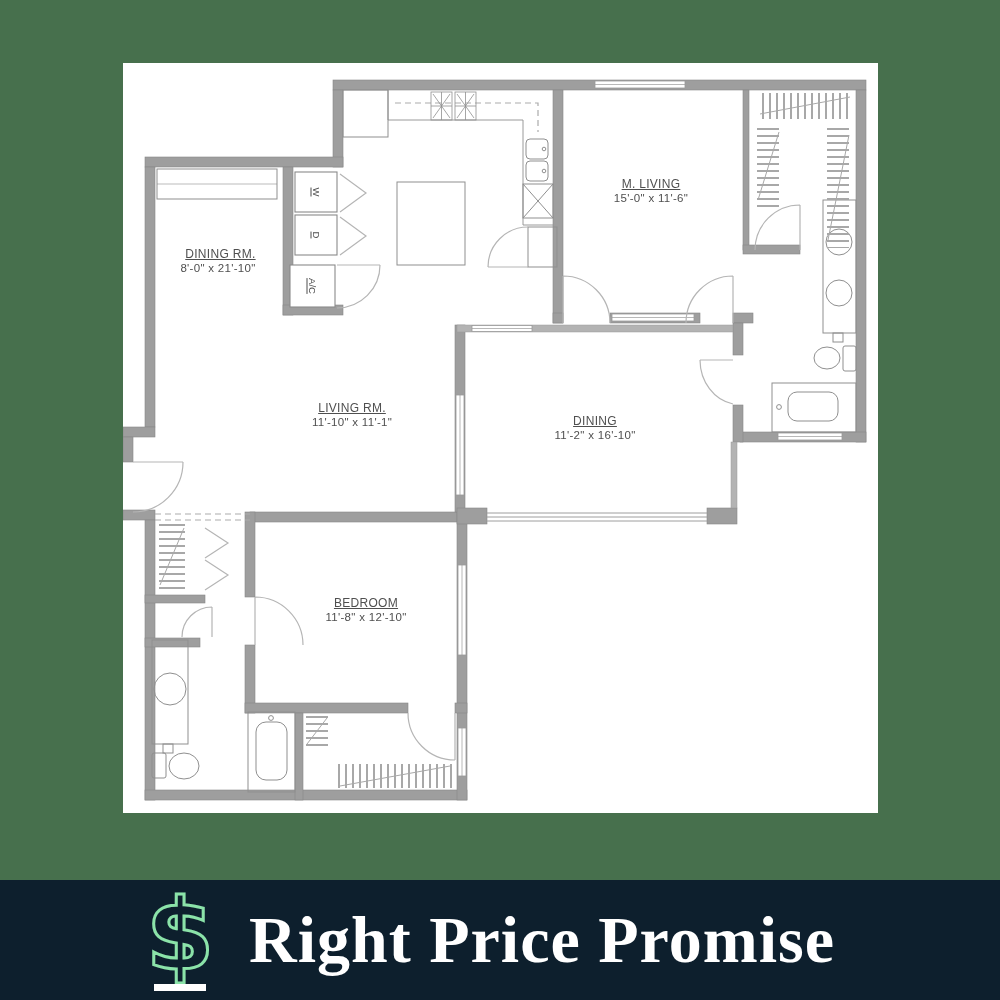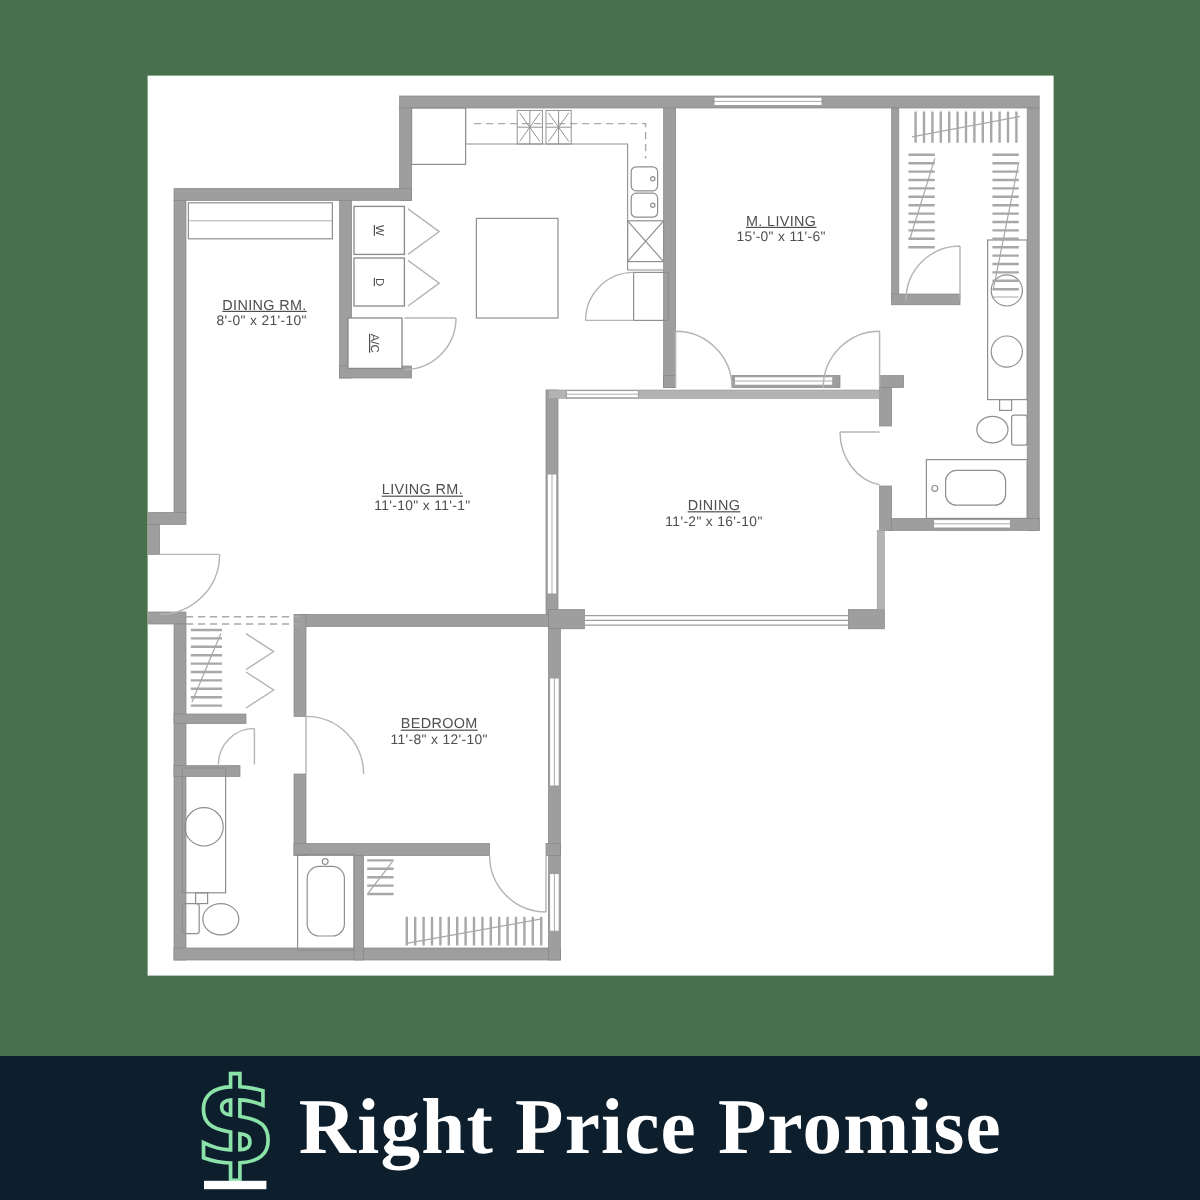--- a/index.html
+++ b/index.html
@@ -10,21 +10,21 @@
   .lbl{position:absolute;transform:translate(-50%,0);text-align:center;color:#4F4F4F;
        font:12px "Liberation Sans",sans-serif;letter-spacing:.3px;white-space:nowrap;}
   .lbl .nm{display:block;text-decoration:underline;font-weight:400;}
   .lbl .dm{display:block;font-size:11.5px;margin-top:1px;}
   .ulbl{position:absolute;transform:translate(-50%,-50%) rotate(90deg);
         font:9.5px "Liberation Sans",sans-serif;color:#4F4F4F;text-decoration:underline;white-space:nowrap;}
   .footer{position:absolute;left:0;right:0;bottom:0;height:120px;background:#0D1F2D;
           display:flex;align-items:center;justify-content:center;gap:22px;}
   .dollar{position:relative;width:62px;height:106px;margin-top:2px;flex:0 0 auto;}
   .title{font:700 66px "Liberation Serif",serif;color:#FFFFFF;letter-spacing:1px;
-         white-space:nowrap;margin:0;}
+         white-space:nowrap;margin:16px;}
 </style>
 </head>
 <body>
 
 <div class="stage">
 
   <div class="plan-panel">
     <svg class="plan-svg" width="755" height="750" viewBox="123 63 755 750" xmlns="http://www.w3.org/2000/svg">
 
       <g fill="#9E9E9E" stroke="#878787" stroke-width="0.6">

